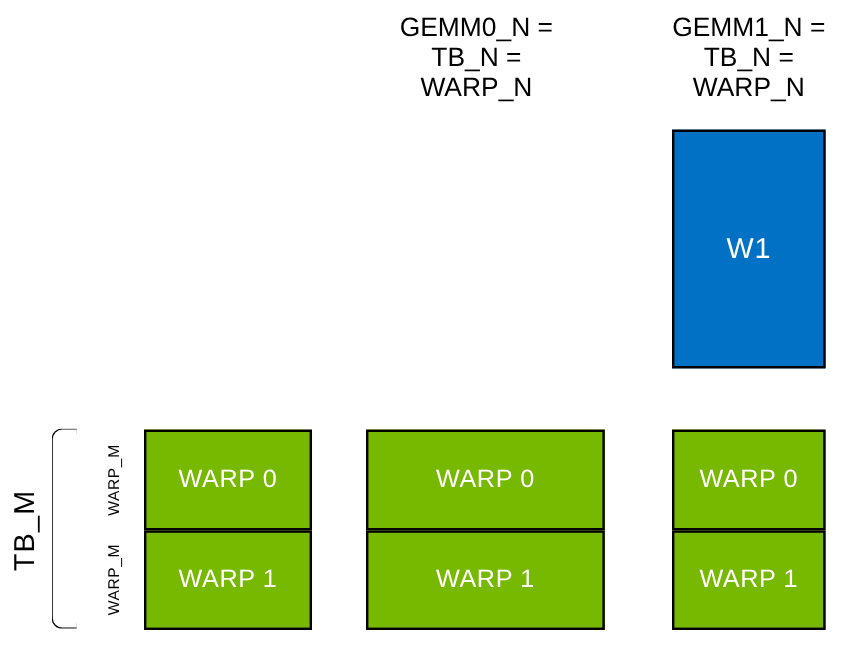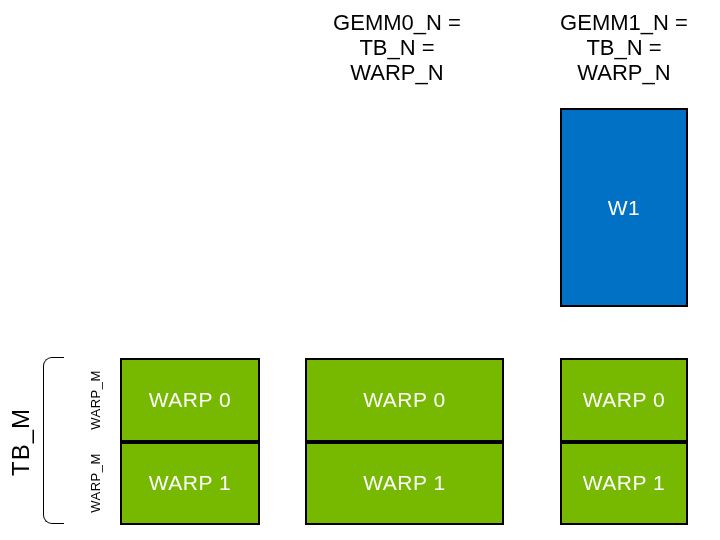--- a/index.html
+++ b/index.html
@@ -32,21 +32,21 @@
   }
   .col-header.g0 { left: 247px; top: 10px; width: 300px; }
   .col-header.g1 { left: 474px; top: 10px; width: 300px; }
   
   .tile {
     position: absolute;
     background: var(--tile_blue);
     border: 2.5px solid var(--ink);
     display: flex; align-items: center; justify-content: center;
     color: var(--box_text);
-    font-size: 21px;
+    font-size: 24px;
     letter-spacing: 0.5px;
   }
   .tile.w0 { left: 303px; top: 169px; width: 202px; height: 127px; }
   .tile.w1 { left: 560px; top: 108px; width: 128px; height: 199px; }
   
   .warp-col { position: absolute; top: 358px; }
   .warp-col.c1 { left: 120px; width: 140px; }
   .warp-col.c2 { left: 305px; width: 199px; }
   .warp-col.c3 { left: 560px; width: 128px; }
   .warp-box {

